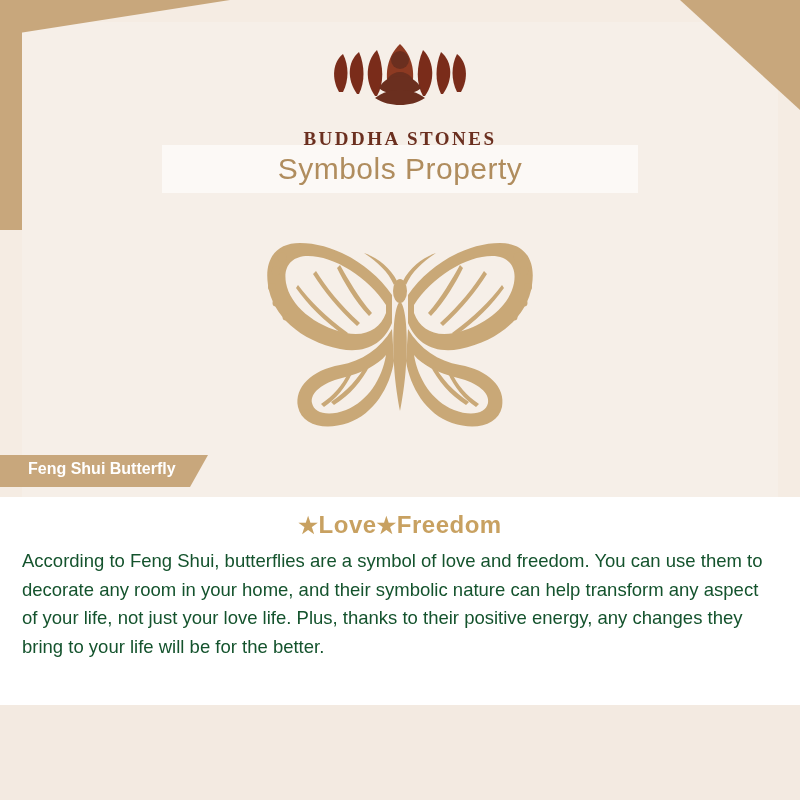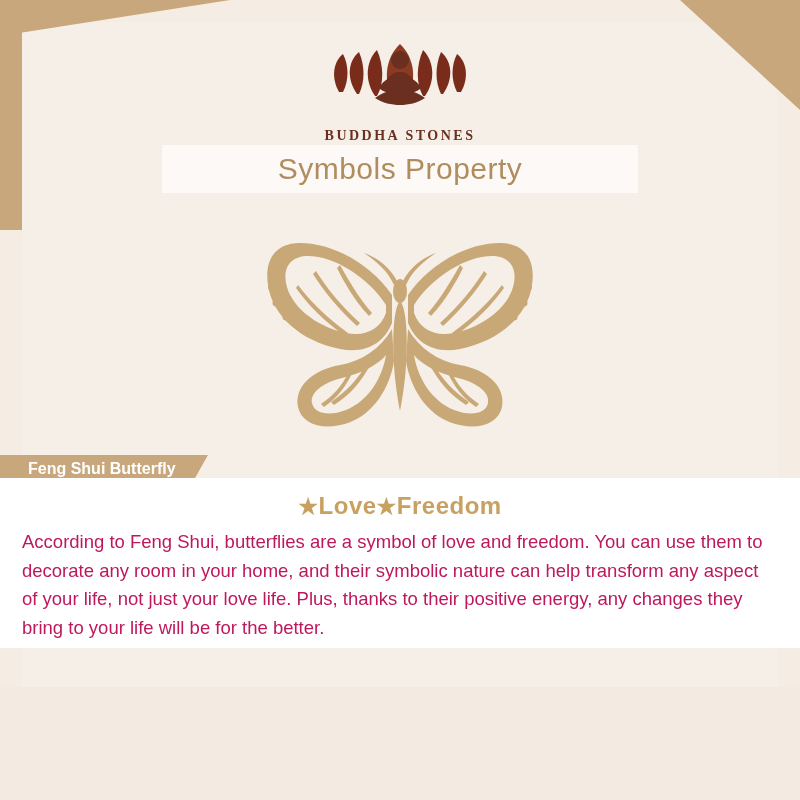--- a/index.html
+++ b/index.html
@@ -70,21 +70,21 @@
     left: 0;
     right: 0;
     text-align: center;
   }
   .logo-mark {
     display: block;
     margin: 0 auto;
   }
   .brand-name {
     margin-top: 2px;
-    font-size: 14px;
+    font-size: 19px;
     letter-spacing: 2.5px;
     font-weight: bold;
     color: #6b2f1f;
     font-family: "Liberation Serif", serif;
   }
   
   .title-band {
     position: absolute;
     top: 145px;
     left: 162px;
@@ -134,44 +134,44 @@
     line-height: 1;
   }
   .ribbon-tail {
     width: 0; height: 0;
     border-top: 32px solid #c8a77c;
     border-right: 18px solid transparent;
   }
   
   .text-card {
     position: absolute;
-    top: 478px;
-    left: 0;
-    width: 800px;
-    height: 170px;
+    top: 497px;
+    left: 0;
+    width: 800px;
+    height: 208px;
     background: #ffffff;
     box-sizing: border-box;
     padding: 14px 22px 10px 22px;
   }
   .subtitle {
     text-align: center;
     font-size: 24px;
     font-weight: bold;
     color: #c8a161;
     margin: 0 0 8px 0;
     letter-spacing: 0.5px;
   }
   .star {
     color: #c8a161;
     font-size: 22px;
   }
   .body-text {
     font-size: 18.5px;
     line-height: 1.55;
-    color: #be185d;
+    color: #14532d;
     margin: 0;
     text-align: left;
   }
   .bottom-fill {
     position: absolute;
     left: 0;
     top: 687px;
     width: 800px;
     height: 113px;
     background: #f3eae1;

